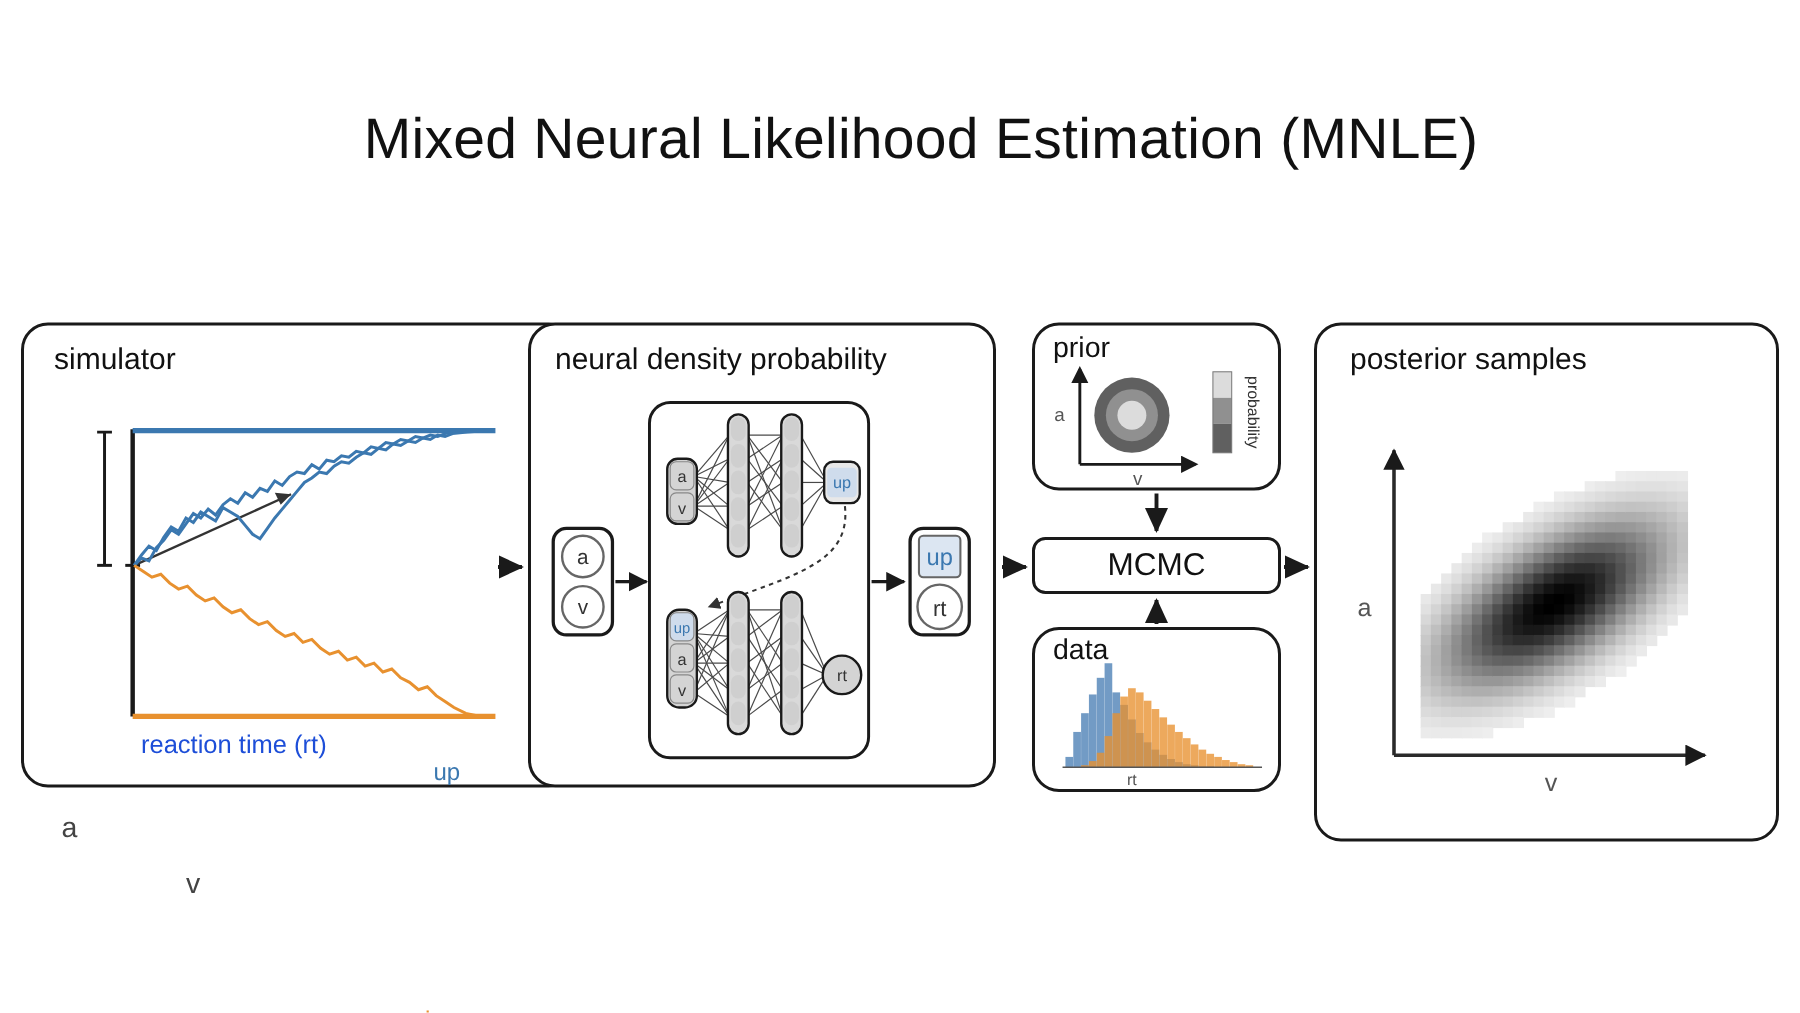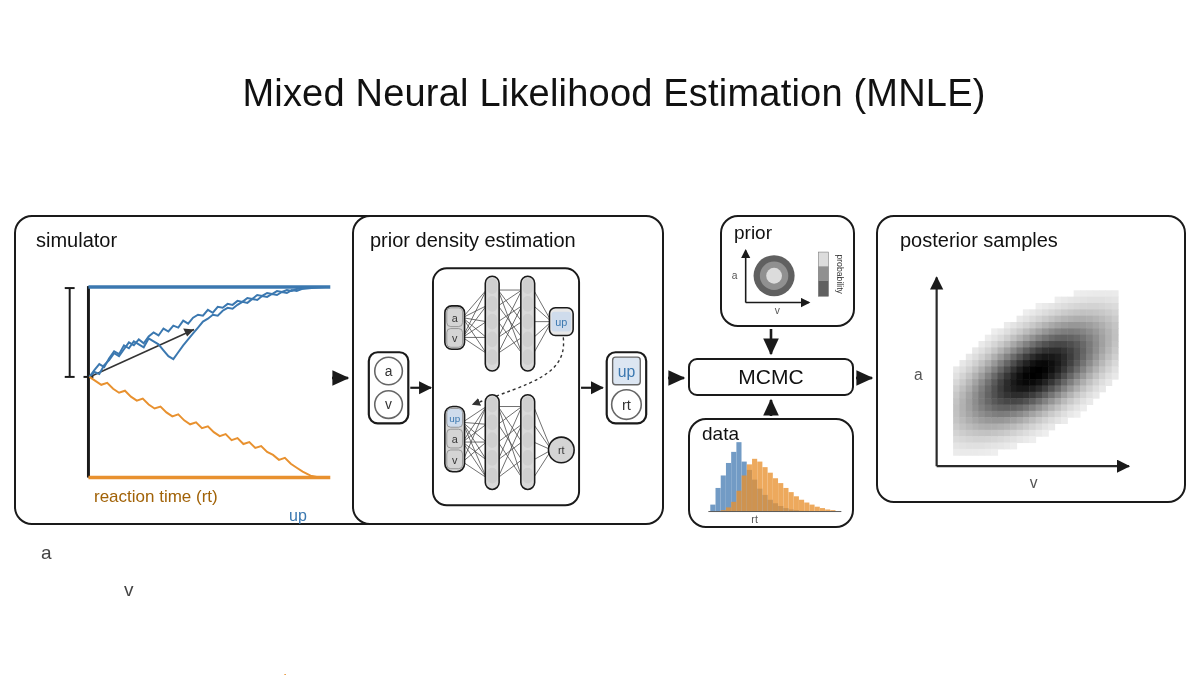--- a/index.html
+++ b/index.html
@@ -41,42 +41,42 @@
     position: absolute;
     font-size: 20px;
     color: #111111;
     white-space: nowrap;
   }
   .small-title {
     font-size: 19px;
   }
   .axis-label {
     position: absolute;
-    color: #a16207;
+    color: #1d4ed8;
     font-size: 17px;
     white-space: nowrap;
   }
 
   
   #panel-simulator { left: 14px; top: 215px; width: 370px; height: 310px; }
   #sim-title { left: 20px; top: 12px; }
   #sim-plot { position: absolute; left: 0; top: 0; width: 100%; height: 100%; }
   #sim-xlabel { left: 78px; top: 270px; }
   #sim-up-label { left: 273px; top: 290px; color: #3b78b0; font-size: 16px; }
   #sim-down-label { left: 262px; top: 455px; color: #e8912f; font-size: 16px; }
   #sim-a-label { left: 25px; top: 325px; color: #444; font-size: 19px; }
   #sim-v-label { left: 108px; top: 362px; color: #444; font-size: 19px; }
 
   
   #panel-nde { left: 352px; top: 215px; width: 312px; height: 310px; }
   #nde-title { left: 16px; top: 12px; }
   #nde-svg { position: absolute; left: 0; top: 0; width: 100%; height: 100%; }
 
   
-  #panel-prior { left: 688px; top: 215px; width: 135px; height: 112px; margin-left: 32px; }
+  #panel-prior { left: 688px; top: 215px; width: 166px; height: 112px; }
   #prior-title { left: 12px; top: 5px; }
   #prior-svg { position: absolute; left: 0; top: 0; width: 100%; height: 100%; }
 
   
   #mcmc-box {
     position: absolute;
     left: 688px; top: 358px; width: 166px; height: 38px;
     border: 2.5px solid #1a1a1a;
     border-radius: 9px;
     background: #fff;
@@ -84,21 +84,21 @@
     display: flex; align-items: center; justify-content: center;
     font-size: 21px; color: #111;
   }
 
   
   #panel-data { left: 688px; top: 418px; width: 166px; height: 110px; }
   #data-title { left: 12px; top: 3px; text-align: right; }
   #data-svg { position: absolute; left: 0; top: 0; width: 100%; height: 100%; }
 
   
-  #panel-posterior { left: 876px; top: 215px; width: 310px; height: 288px; }
+  #panel-posterior { left: 876px; top: 215px; width: 310px; height: 346px; }
   #post-title { left: 22px; top: 12px; }
   #post-svg { position: absolute; left: 0; top: 0; width: 100%; height: 100%; }
 
   
   #connectors { position: absolute; left: 0; top: 0; width: 1200px; height: 675px; }
 </style>
 </head>
 <body>
 
 <div class="figure">
@@ -136,21 +136,21 @@
     </svg>
 
     <div class="axis-label" id="sim-xlabel">reaction time (rt)</div>
     <div class="axis-label" id="sim-up-label">up</div>
     <div class="axis-label" id="sim-down-label">down</div>
     <div class="axis-label" id="sim-a-label">a</div>
     <div class="axis-label" id="sim-v-label">v</div>
   </div>
 
   <div class="panel" id="panel-nde">
-    <div class="panel-title" id="nde-title">prior density estimation</div>
+    <div class="panel-title" id="nde-title">neural density probability</div>
 
     <svg id="nde-svg" viewBox="0 0 312 310">
       <defs>
         <marker id="arrowSm" markerWidth="7" markerHeight="7" refX="5.5" refY="3" orient="auto">
           <path d="M0,0 L6,3 L0,6 z" fill="#1a1a1a"></path>
         </marker>
         <marker id="arrowDot" markerWidth="7" markerHeight="7" refX="5.5" refY="3" orient="auto">
           <path d="M0,0 L6,3 L0,6 z" fill="#333"></path>
         </marker>
       </defs>

